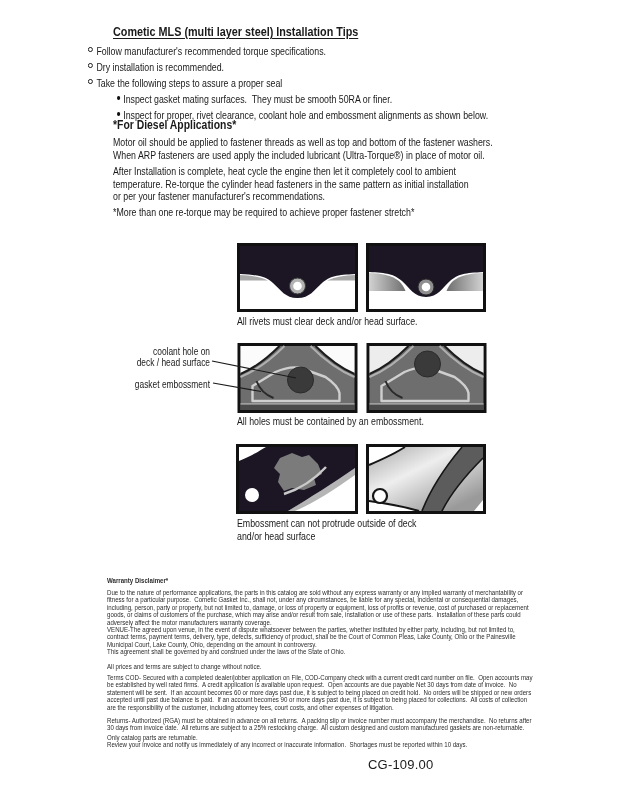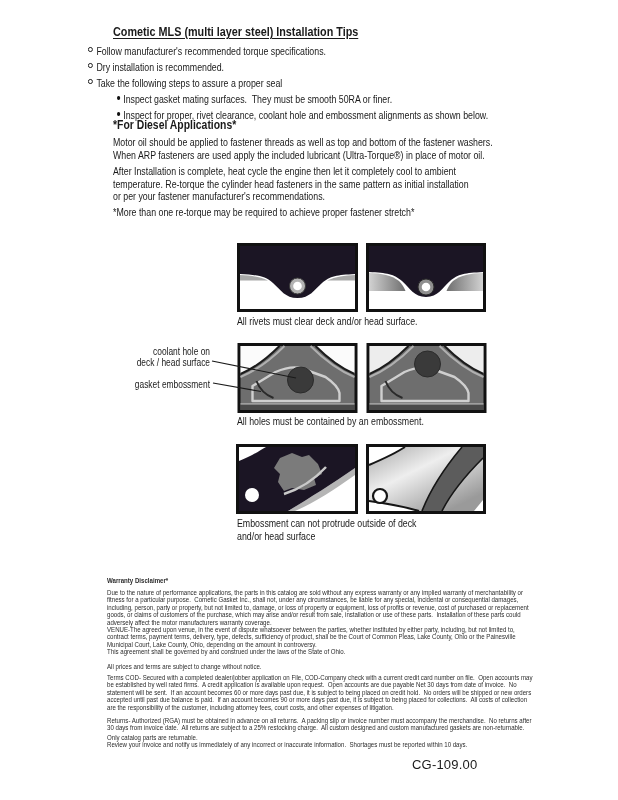--- a/index.html
+++ b/index.html
@@ -191,15 +191,15 @@
   <div class="abs legal" style="left:107px; top:674px;">Terms COD- Secured with a completed dealer/jobber application on File, COD-Company check with a current credit card number on file.  Open accounts may
 be established by well rated firms.  A credit application is available upon request.  Open accounts are due payable Net 30 days from date of invoice.  No
 statement will be sent.  If an account becomes 60 or more days past due, it is subject to being placed on credit hold.  No orders will be shipped or new orders
 accepted until past due balance is paid.  If an account becomes 90 or more days past due, it is subject to being placed for collections.  All costs of collection
 are the responsibility of the customer, including attorney fees, court costs, and other expenses of litigation.</div>
   <div class="abs legal" style="left:107px; top:717px;">Returns- Authorized (RGA) must be obtained in advance on all returns.  A packing slip or invoice number must accompany the merchandise.  No returns after
 30 days from invoice date.  All returns are subject to a 25% restocking charge.  All custom designed and custom manufactured gaskets are non-returnable.</div>
   <div class="abs legal" style="left:107px; top:734px;">Only catalog parts are returnable.
 Review your invoice and notify us immediately of any incorrect or inaccurate information.  Shortages must be reported within 10 days.</div>
 
-  <div class="abs docnum" style="left:412px; top:757px;">CG-109.00</div>
+  <div class="abs docnum" style="left:368px; top:757px;">CG-109.00</div>
 
 </div>
 
 </body></html>

